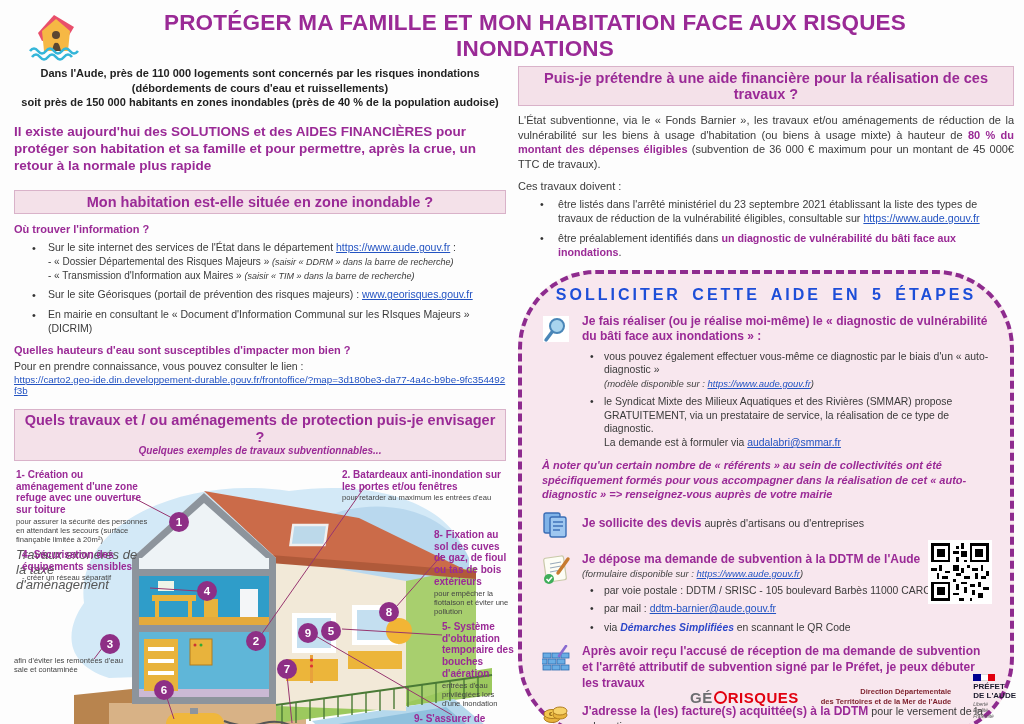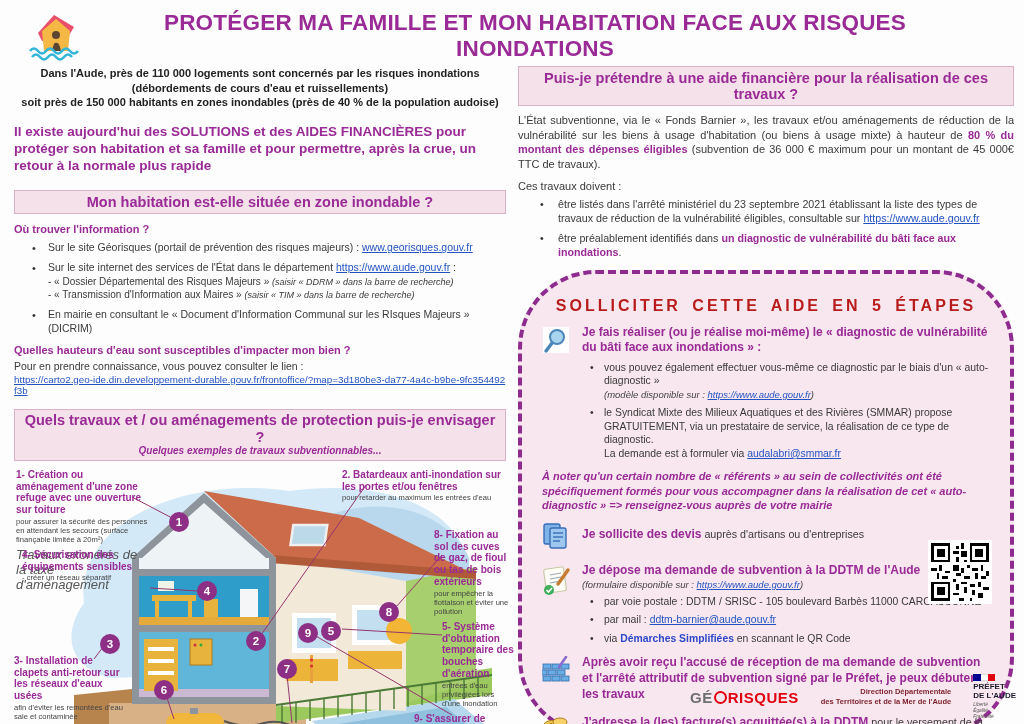--- a/index.html
+++ b/index.html
@@ -47,31 +47,31 @@
   .bpur { font-weight:bold; color:#9a2a96; }
   #rtrav { font-size:11px; margin-top:8px; }
   ul.rblt { list-style:none; font-size:10.7px; margin-top:4px; }
   ul.rblt > li { padding-left:40px; position:relative; margin-top:6px; line-height:1.3; }
   ul.rblt > li:before { content:"•"; position:absolute; left:22px; top:0; color:#333; }
   
   #oval {
     margin-top:10px; background:#f8e7ee; border:4px dashed #8e2b8e; border-radius:78px;
     padding:12px 20px 10px 20px; position:relative; height:466px;
   }
-  #oval h2 { text-align:center; font-size:16px; letter-spacing:3px; color:#b91c1c; word-spacing:4px; margin-top:11px; }
+  #oval h2 { text-align:center; font-size:16px; letter-spacing:3px; color:#1d4ed8; word-spacing:4px; margin-top:0; }
   .step { display:flex; margin-top:10px; }
   .step .sic { width:30px; flex:0 0 30px; margin-right:10px; padding-top:1px; }
   .step .stx { flex:1; }
   .shead { font-size:12px; font-weight:bold; color:#9a2a96; line-height:1.3; }
   .sit { font-size:9.5px; font-style:italic; color:#444; }
   ul.oblt { list-style:none; font-size:10.4px; }
   ul.oblt > li { padding-left:22px; position:relative; margin-top:5px; line-height:1.3; }
   ul.oblt > li:before { content:"•"; position:absolute; left:8px; top:0; color:#333; }
   .note { font-size:11px; font-weight:bold; font-style:italic; color:#9a2a96; line-height:1.3; margin-top:9px; }
-  .dsimp { color:#2d47c9; font-weight:bold; }
+  .dsimp { color:#2d47c9; font-weight:bold;font-style:italic; }
   #qr { position:absolute; right:18px; top:266px; width:64px; height:64px; background:#fff; padding:3px; }
   
   #foot { position:absolute; right:8px; bottom:4px; display:flex; align-items:center; gap:22px; }
   #geo { font-size:15px; font-weight:bold; letter-spacing:.5px; display:flex; align-items:center; }
   #geo .g1 { color:#6d6e71; }
   #geo .gO { width:13px; height:13px; border:2.5px solid #e1000f; border-radius:50%; display:inline-block; margin:0 1px; }
   #geo .g2 { color:#e1000f; }
   #ddt { font-size:7.5px; font-weight:bold; color:#7c1f2a; text-align:right; line-height:1.35; }
   #pref { text-align:left; line-height:1.05; }
   #pref .flag { display:flex; width:22px; height:7px; margin-bottom:2px; }
@@ -103,26 +103,26 @@
       <div>(débordements de cours d'eau et ruissellements)</div>
       <div>soit près de 150 000 habitants en zones inondables (près de 40 % de la population audoise)</div>
     </div>
     <div class="highlight">Il existe aujourd'hui des SOLUTIONS et des AIDES FINANCIÈRES pour protéger son habitation et sa famille et pour permettre, après la crue, un retour à la normale plus rapide</div>
 
     <div id="box1" class="secbox">Mon habitation est-elle située en zone inondable ?</div>
 
     <div class="qhead">Où trouver l'information ?</div>
     <ul class="blt">
       <li>
-        <span>Sur le site Géorisques (portail de prévention des risques majeurs) : </span><a class="lnk">www.georisques.gouv.fr</a>
-      </li>
-      <li>
         <span>Sur le site internet des services de l'État dans le département </span><a class="lnk">https://www.aude.gouv.fr</a><span> :</span>
         <div class="subln"><span>- « Dossier Départemental des Risques Majeurs »  </span><span class="subit">(saisir « DDRM » dans la barre de recherche)</span></div>
         <div class="subln"><span>- « Transmission d'Information aux Maires »  </span><span class="subit">(saisir « TIM » dans la barre de recherche)</span></div>
+      </li>
+      <li>
+        <span>Sur le site Géorisques (portail de prévention des risques majeurs) : </span><a class="lnk">www.georisques.gouv.fr</a>
       </li>
       <li>En mairie en consultant le « Document d'Information Communal sur les RIsques Majeurs » (DICRIM)</li>
     </ul>
 
     <div class="qhead">Quelles hauteurs d'eau sont susceptibles d'impacter mon bien ?</div>
     <div class="smalltxt">Pour en prendre connaissance, vous pouvez consulter le lien :</div>
     <div class="longlink"><a class="lnk">https://carto2.geo-ide.din.developpement-durable.gouv.fr/frontoffice/?map=3d180be3-da77-4a4c-b9be-9fc354492f3b</a></div>
 
     <div id="box2" class="secbox">
       <span>Quels travaux et / ou aménagements de protection puis-je envisager ?</span>
@@ -254,21 +254,20 @@
       <div class="dlabel" style="left:2px; top:6px; width:132px;">
         <div class="lt">1- Création ou aménagement d'une zone refuge avec une ouverture sur toiture</div>
         <div class="ld">pour assurer la sécurité des personnes en attendant les secours (surface finançable limitée à 20m²)</div>
         <div class="ln">Travaux exonérés de la taxe d'aménagement</div>
       </div>
       <div class="dlabel" style="left:8px; top:86px; width:126px;">
         <div class="lt">4- Sécurisation des équipements sensibles</div>
         <div class="ld">- créer un réseau séparatif</div>
       </div>
       <div class="dlabel" style="left:0px; top:192px; width:112px;">
-        <div class="lt">3- Installation de clapets anti-retour sur les réseaux d'eaux usées</div>
         <div class="ld">afin d'éviter les remontées d'eau sale et contaminée</div>
       </div>
       <div class="dlabel" style="left:86px; top:260px; width:152px; text-align:center;">
         <div class="lt">6- Installation d'une pompe dans la cave ou le sous-sol</div>
 
       </div>
 
       <div class="dlabel" style="left:328px; top:6px; width:168px;">
         <div class="lt">2. Batardeaux anti-inondation sur les portes et/ou fenêtres</div>
         <div class="ld">pour retarder au maximum les entrées d'eau</div>

